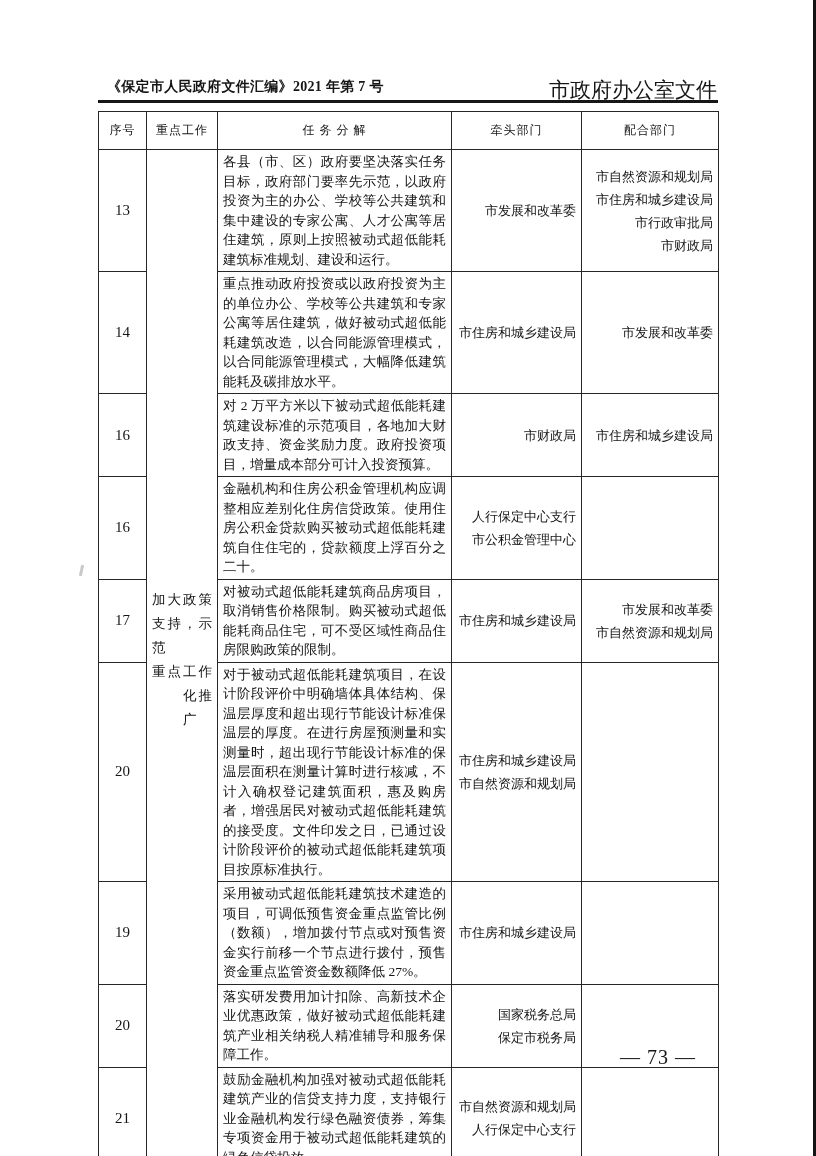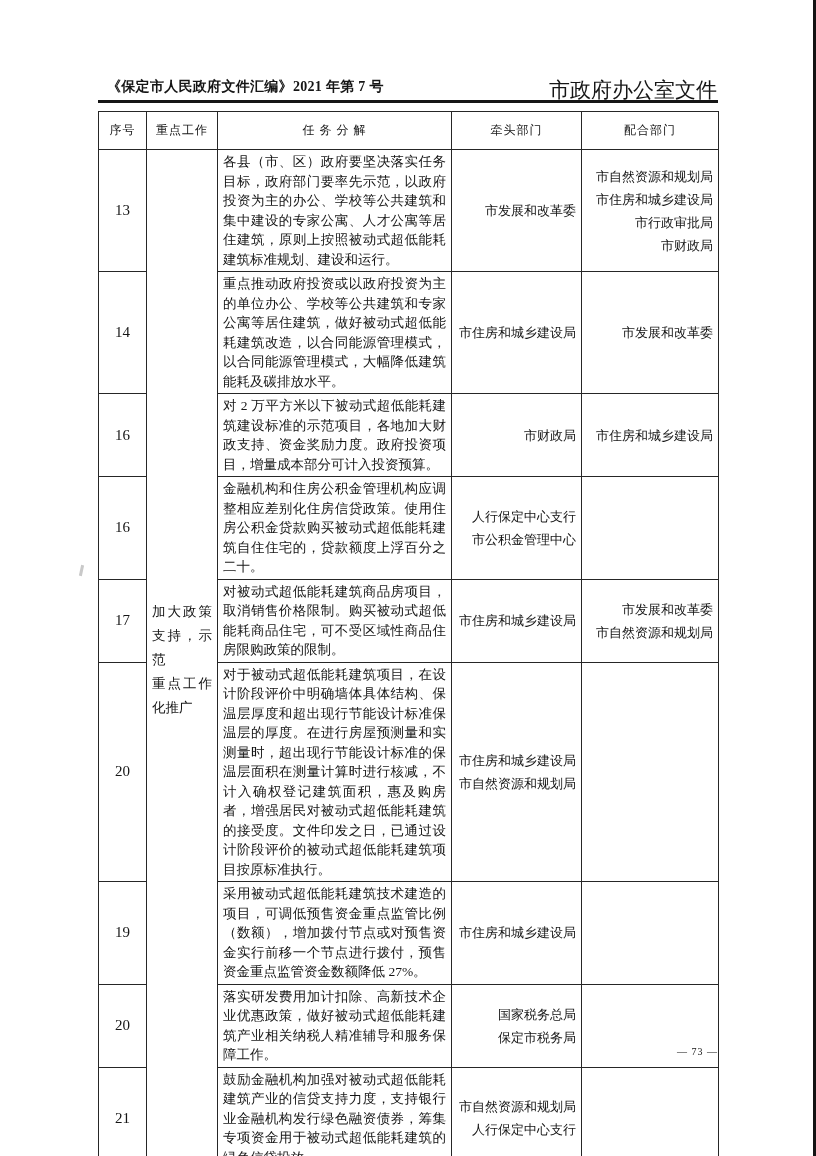--- a/index.html
+++ b/index.html
@@ -61,25 +61,25 @@
     text-align:justify;text-justify:inter-ideograph;
     line-height:19.5px;padding:3px 7px;
   }
   td.dept-cell{text-align:right;font-size:13px;line-height:23px;padding:2px 3px;}
   td.work-cell{
     vertical-align:bottom;
     padding:4px 6px 150px 6px;
     font-size:13.5px;line-height:24px;
   }
   .work-line{text-align:justify;text-align-last:justify;}
-  .work-line:last-child{text-align-last:left;}
+  .work-line:last-child{text-align-last:left;margin-left:31px;}
   
   .page-no{
     position:absolute;left:598px;top:1046px;width:120px;
-    text-align:right;font-size:10px;letter-spacing:1px;
+    text-align:center;font-size:20px;letter-spacing:1px;
     white-space:nowrap;
   }
   
   .edge-right{
     position:absolute;right:0;top:0;width:3px;height:1156px;background:#141414;
   }
   .mark-left{
     position:absolute;left:80px;top:565px;width:3px;height:11px;
     background:#c9c9c9;transform:rotate(12deg);
   }

